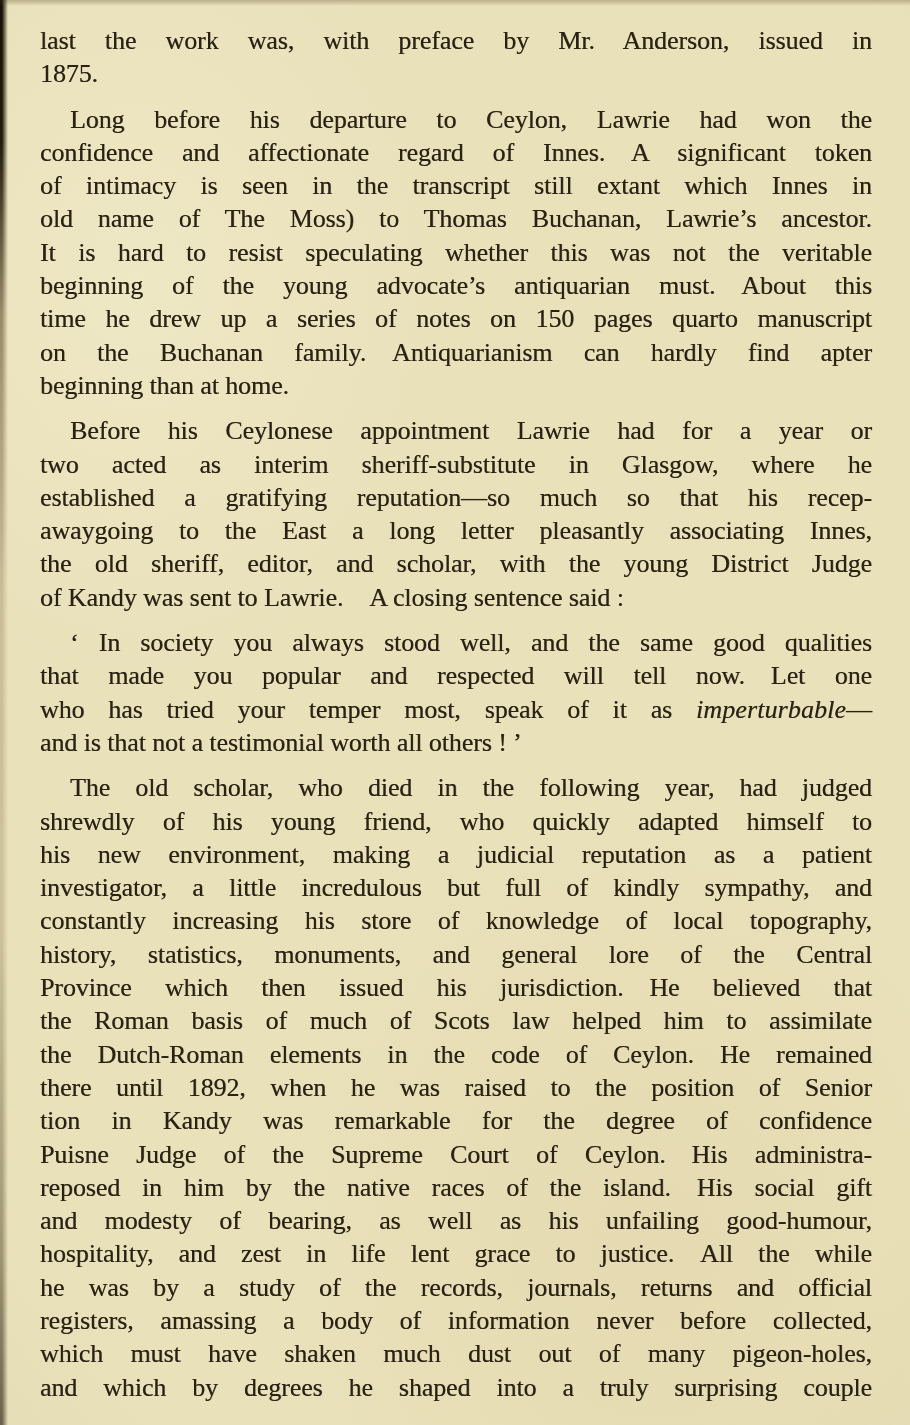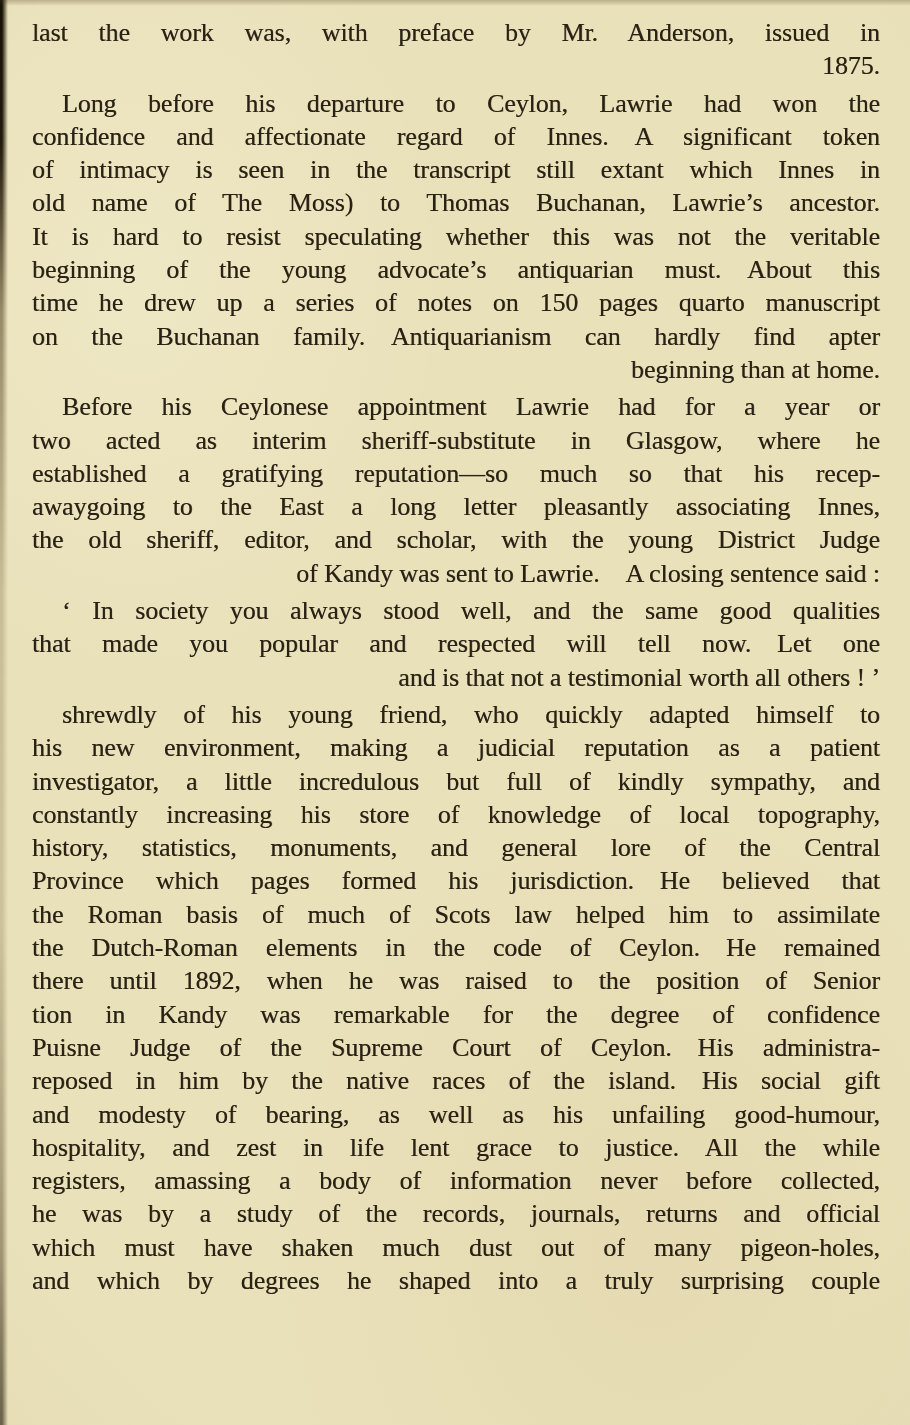--- a/index.html
+++ b/index.html
@@ -38,23 +38,23 @@
   }
   .page-text {
     position: absolute;
     left: 28px; right: 26px; top: 12px;
     font-size: 26px;
     line-height: 33.3px;
     color: #292114;
     letter-spacing: -0.1px;
     text-shadow: 0.4px 0.3px 0 rgba(41,33,20,0.55);
   }
-  .paragraph { margin: 4px; font-family: Liberation Serif, serif; }
+  .paragraph { margin: 12px; font-family: Liberation Serif, serif; }
   .paragraph.indent .line:first-child { text-indent: 30px; }
-  .line { text-align: right; white-space: normal; }
+  .line { text-align: left; white-space: normal; }
   .line.just { text-align: justify; text-align-last: justify; }
   .line em { font-style: italic; letter-spacing: 0.1px; }
 </style>
 </head>
 <body>
 
 <div class="page">
   <div class="page-text">
       <div class="paragraph">
         <div class="line just">last the work was, with preface by Mr. Anderson, issued in</div>
@@ -75,38 +75,40 @@
         <div class="line just">Before his Ceylonese appointment Lawrie had for a year or</div>
         <div class="line just">two acted as interim sheriff-substitute in Glasgow, where he</div>
         <div class="line just">established a gratifying reputation—so much so that his recep-</div>
         <div class="line just">awaygoing to the East a long letter pleasantly associating Innes,</div>
         <div class="line just">the old sheriff, editor, and scholar, with the young District Judge</div>
         <div class="line">of Kandy was sent to Lawrie. A closing sentence said :</div>
       </div>
       <div class="paragraph indent">
         <div class="line just">‘ In society you always stood well, and the same good qualities</div>
         <div class="line just">that made you popular and respected will tell now. Let one</div>
+        <div class="line just">who has tried your temper most, speak of it as <em>imperturbable</em>—</div>
         <div class="line">and is that not a testimonial worth all others ! ’</div>
       </div>
       <div class="paragraph indent">
+        <div class="line just">The old scholar, who died in the following year, had judged</div>
         <div class="line just">shrewdly of his young friend, who quickly adapted himself to</div>
         <div class="line just">his new environment, making a judicial reputation as a patient</div>
         <div class="line just">investigator, a little incredulous but full of kindly sympathy, and</div>
         <div class="line just">constantly increasing his store of knowledge of local topography,</div>
         <div class="line just">history, statistics, monuments, and general lore of the Central</div>
-        <div class="line just">Province which pages formed his jurisdiction. He believed that</div>
+        <div class="line just">Province which then issued his jurisdiction. He believed that</div>
         <div class="line just">the Roman basis of much of Scots law helped him to assimilate</div>
         <div class="line just">the Dutch-Roman elements in the code of Ceylon. He remained</div>
         <div class="line just">there until 1892, when he was raised to the position of Senior</div>
         <div class="line just">tion in Kandy was remarkable for the degree of confidence</div>
         <div class="line just">Puisne Judge of the Supreme Court of Ceylon. His administra-</div>
         <div class="line just">reposed in him by the native races of the island. His social gift</div>
         <div class="line just">and modesty of bearing, as well as his unfailing good-humour,</div>
         <div class="line just">hospitality, and zest in life lent grace to justice. All the while</div>
+        <div class="line just">he was by a study of the records, journals, returns and official</div>
         <div class="line just">registers, amassing a body of information never before collected,</div>
-        <div class="line just">he was by a study of the records, journals, returns and official</div>
         <div class="line just">which must have shaken much dust out of many pigeon-holes,</div>
         <div class="line just">and which by degrees he shaped into a truly surprising couple</div>
       </div>
     </div>
   <div class="edge-left"></div>
   <div class="edge-top"></div>
 </div>
 
 </body></html>

